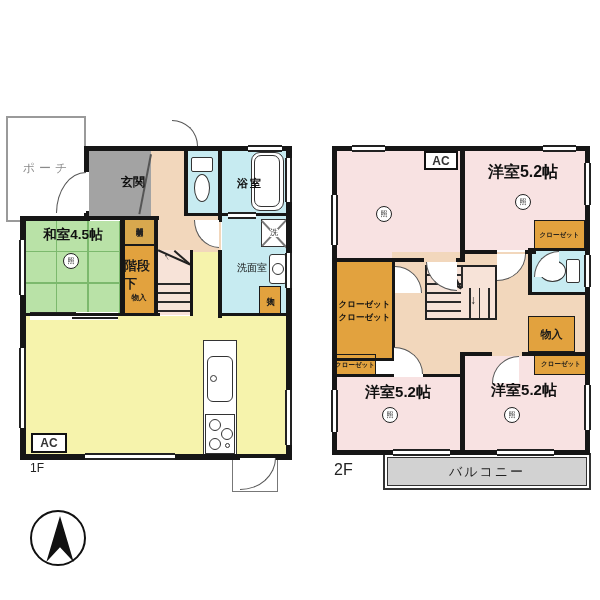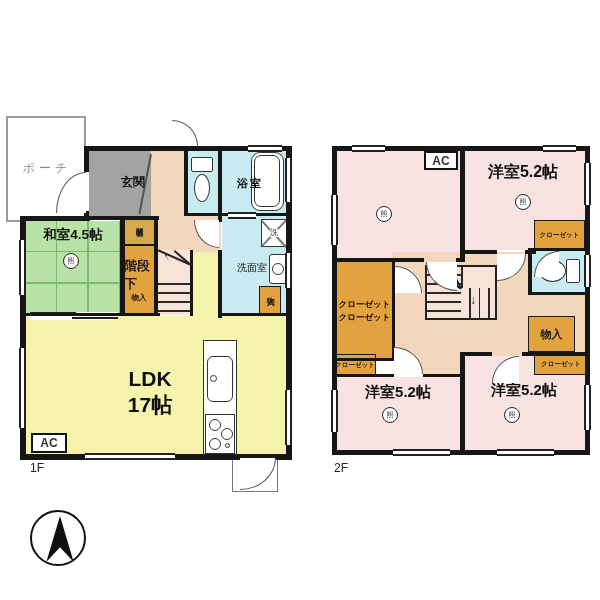--- a/index.html
+++ b/index.html
@@ -121,50 +121,51 @@
     <div class="abs" style="left:34px;top:21px;width:34px;height:30px;background:repeating-linear-gradient(to right,transparent 0 8px,#2a2a2a 8px 9.5px);"></div>
     <div class="abs" style="left:34px;top:0;width:1.5px;height:21px;background:#2a2a2a;"></div>
     <div class="diag" style="left:34px;top:21px;width:40px;transform:rotate(-147deg);"></div>
     <div class="diag" style="left:34px;top:21px;width:26px;transform:rotate(-118deg);"></div>
     <div class="abs" style="left:43px;top:26px;font-size:12px;font-weight:bold;">↓</div>
   </div>
 
   <div class="fix" style="left:566px;top:259px;width:14px;height:24px;border-radius:2px;"></div>
   <div class="fix" style="left:539px;top:260px;width:27px;height:22px;border-radius:50%;"></div>
 
+  <div class="abs" style="left:383px;top:453px;width:208px;height:37px;border:2px solid #333;padding:2px;background:#fff;">
+    <div style="width:100%;height:100%;border:1px solid #333;background:#d2d2d2;display:flex;align-items:center;justify-content:center;box-sizing:border-box;">
+      <span style="font-size:13px;letter-spacing:2px;color:#222;">バルコニー</span>
+    </div>
+  </div>
 
   <div class="acbox" style="left:31px;top:433px;width:36px;height:20px;">
     <span>AC</span>
   </div>
   <div class="acbox" style="left:424px;top:151px;width:34px;height:19px;">
     <span>AC</span>
   </div>
 
   <div class="abs" style="left:150px;top:154px;width:2px;height:61px;background:#555;transform:rotate(11deg);transform-origin:top left;"></div>
 
   <div class="abs" style="left:30px;top:312px;width:88px;height:8px;background:#fff;">
     <div class="abs" style="left:0;top:0;width:46px;height:2px;background:#222;"></div>
     <div class="abs" style="left:42px;top:5px;width:46px;height:2px;background:#222;"></div>
   </div>
 
   <div class="lb" style="left:14px;top:160px;width:66px;font-size:12px;color:#8a8a8a;letter-spacing:4px;font-weight:normal;">ポーチ</div>
   <div class="lb" style="left:108px;top:174px;width:50px;font-size:12px;">玄関</div>
   <div class="lb" style="left:28px;top:226px;width:90px;font-size:13.5px;">和室4.5帖</div>
   <div class="lb" style="left:224px;top:176px;width:52px;font-size:11px;letter-spacing:2px;">浴室</div>
   <div class="lb" style="left:222px;top:261px;width:60px;font-size:10px;font-weight:normal;">洗面室</div>
-  <div class="lb" style="left:95px;top:366px;width:110px;font-size:21px;line-height:26px;">
-    <span>LDK</span><br>
-    <span>17帖</span>
-  </div>
   <div class="lb" style="left:30px;top:461px;font-size:12px;font-weight:normal;color:#222;">1F</div>
 
   <div class="lb" style="left:467px;top:162px;width:112px;font-size:16px;">洋室5.2帖</div>
   <div class="lb" style="left:342px;top:383px;width:112px;font-size:15px;">洋室5.2帖</div>
   <div class="lb" style="left:467px;top:381px;width:114px;font-size:15px;">洋室5.2帖</div>
-  <div class="lb" style="left:334px;top:461px;font-size:12px;font-weight:normal;color:#222;">2F</div>
+  <div class="lb" style="left:334px;top:461px;font-size:16px;font-weight:normal;color:#222;">2F</div>
 
   <div class="light" style="left:63px;top:253px;">
       <span>照</span>
     </div>
   <div class="light" style="left:376px;top:206px;">
       <span>照</span>
     </div>
   <div class="light" style="left:515px;top:194px;">
       <span>照</span>
     </div>

